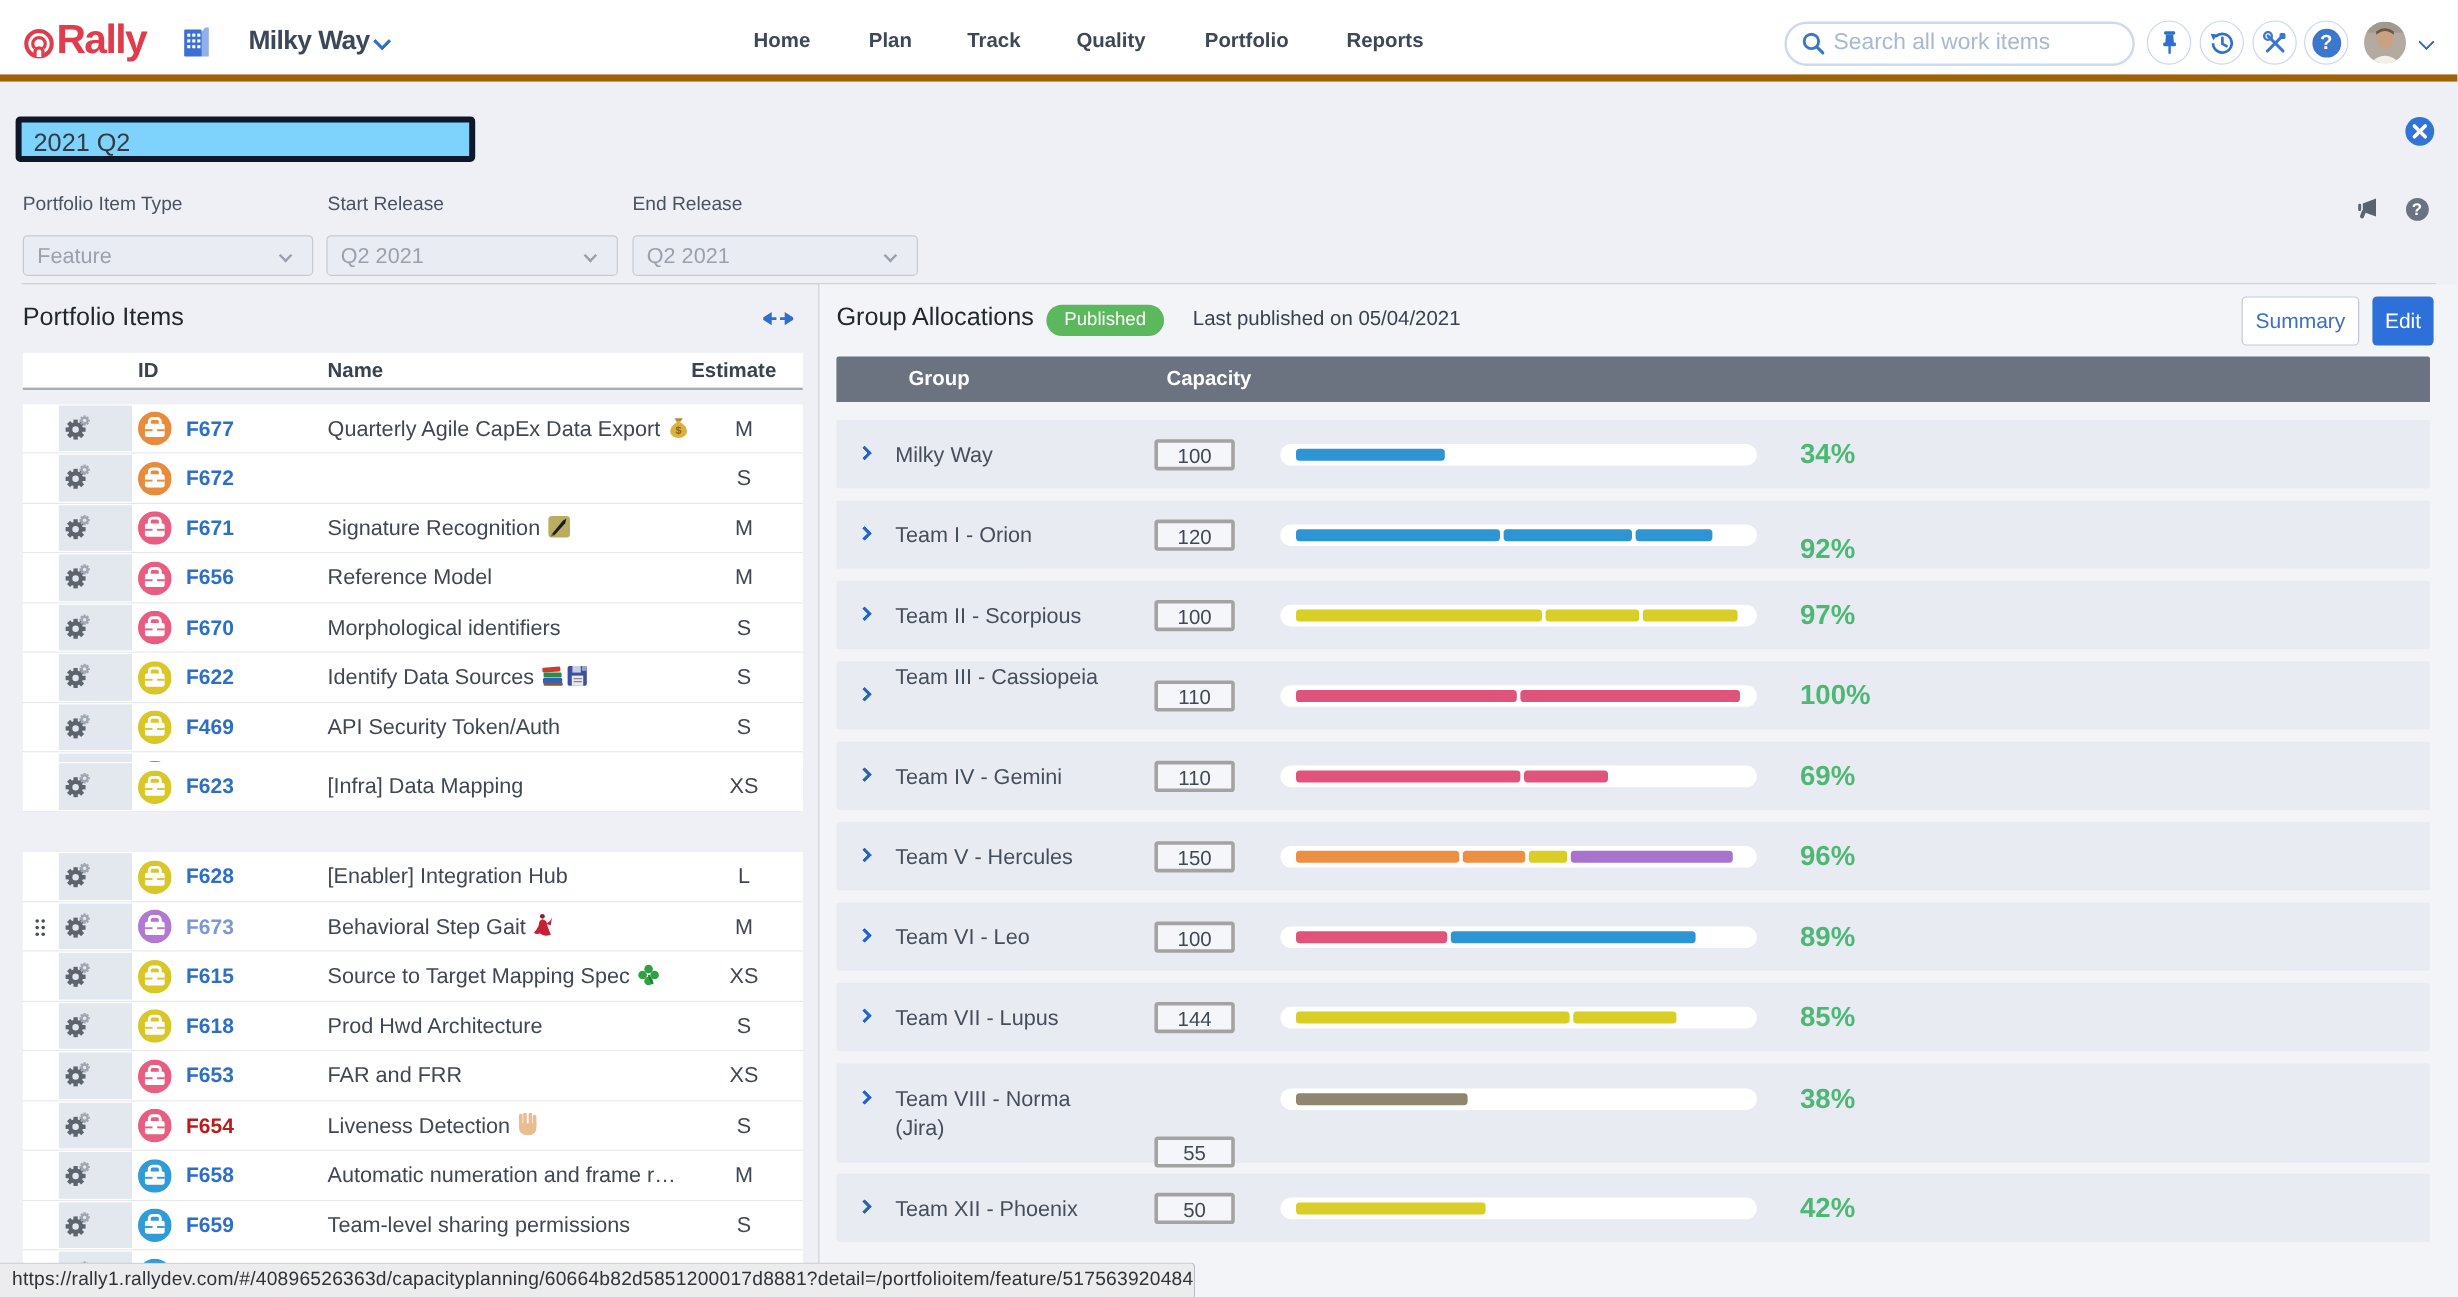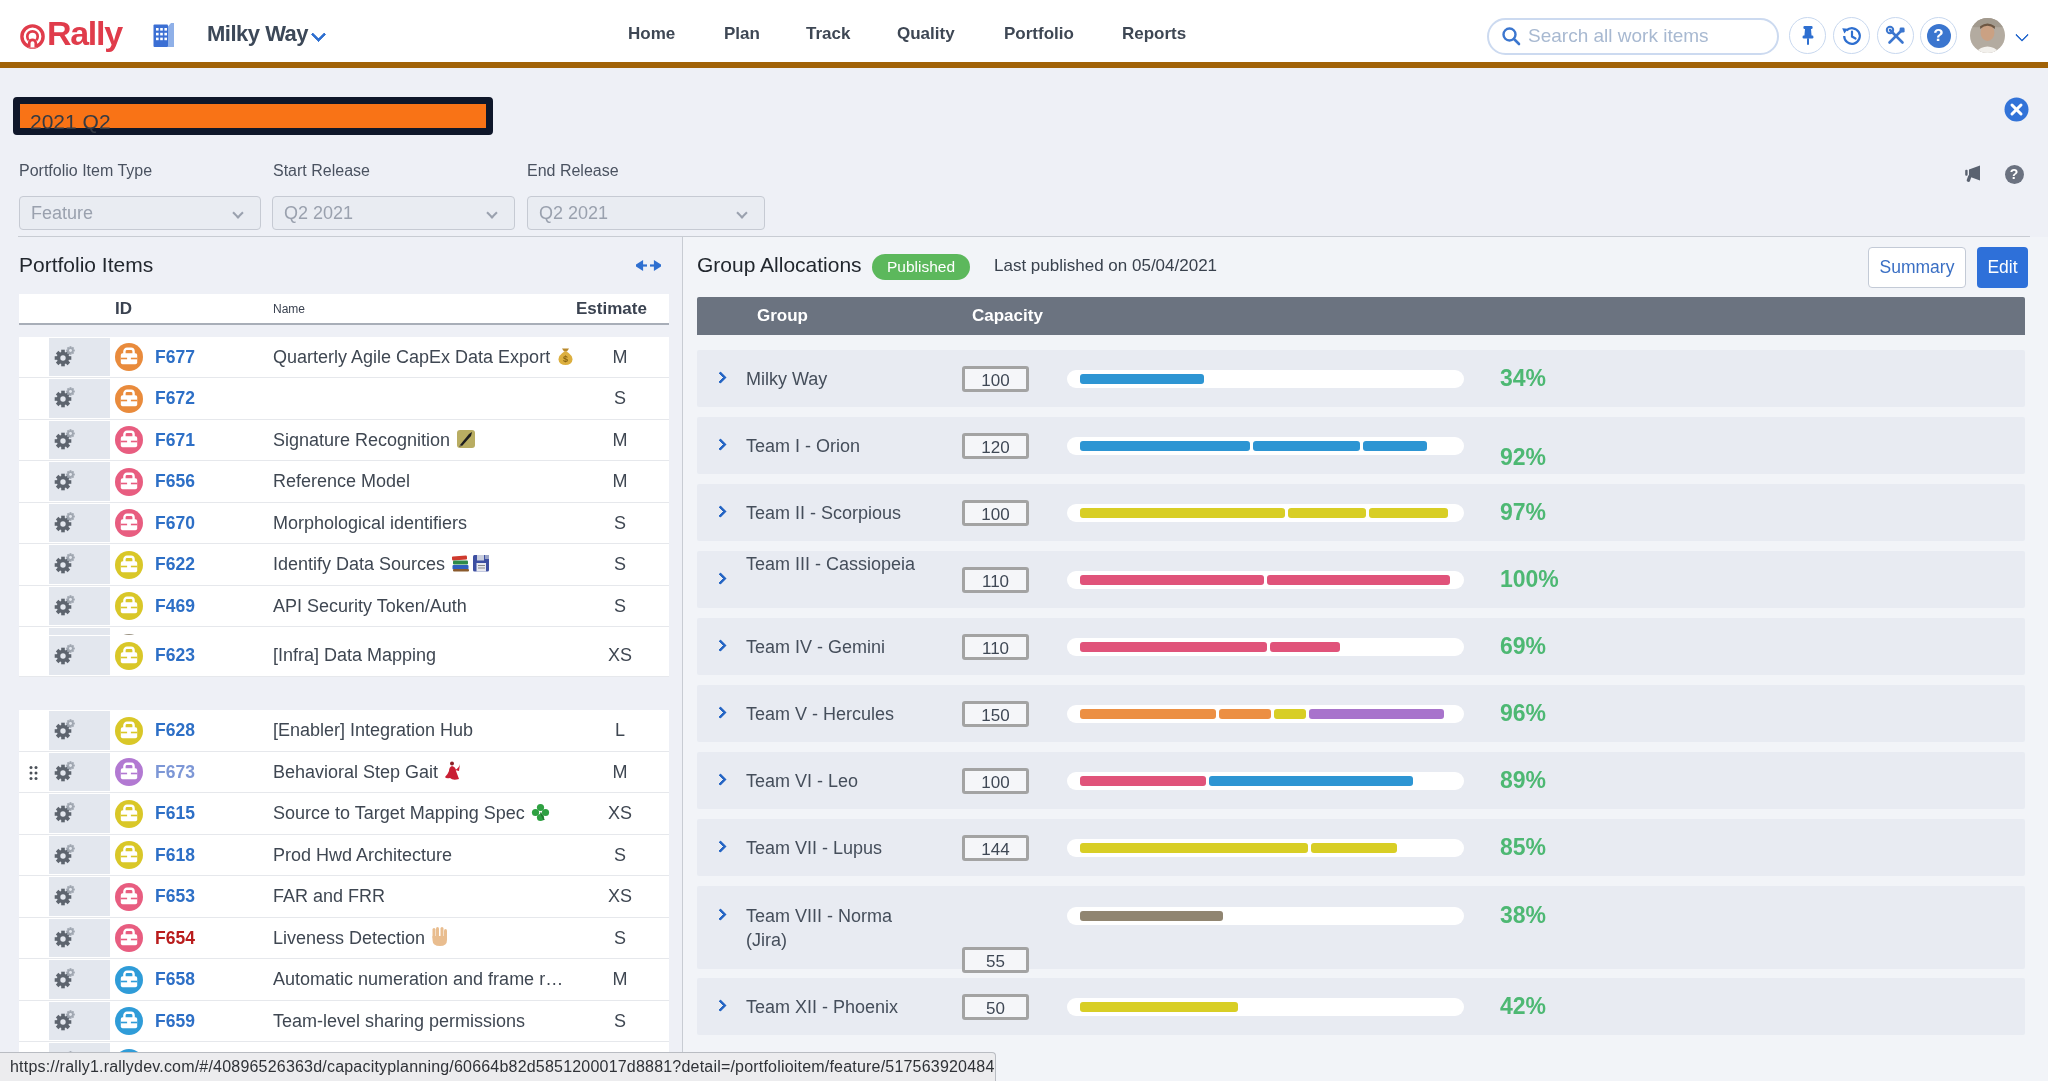--- a/index.html
+++ b/index.html
@@ -130,21 +130,21 @@
 <g clip-path="url(#avc)">
 <rect width="38" height="38" fill="#b3aba0"></rect>
 <rect x="0" y="0" width="38" height="10" fill="#a29a8e"></rect>
 <path d="M5,38 q14,-14 28,0 z" fill="#f2f0ec"></path>
 <ellipse cx="19" cy="16" rx="7.5" ry="9" fill="#caa183"></ellipse>
 <path d="M11,12 q8,-7 16,0 l0,-3 q-8,-6 -16,0 z" fill="#6d5743"></path>
 </g>
     </svg>
 <div class="abs" style="left:2017px;top:30px;width:10px;height:10px;border:solid #2e6fd0;border-width:0 2.6px 2.6px 0;transform:rotate(45deg);border-radius:1px;"></div>
 </div>
-<div class="abs" style="left:13px;top:97px;width:480px;height:38px;background:#f97316;border:7px solid #0f172a;border-radius:4px;font-size:21px;color:#343a43;line-height:36px;padding-left:10px;">2021 Q2</div>
+<div class="abs" style="left:13px;top:97px;width:383px;height:38px;background:#7dd3fc;border:5px solid #0f172a;border-radius:4px;font-size:21px;color:#343a43;line-height:36px;padding-left:10px;">2021 Q2</div>
 <svg class="abs" style="left:2004px;top:97px" width="25" height="25" viewBox="0 0 25 25">
 <circle cx="12.5" cy="12.5" r="12" fill="#3273d8"></circle>
 <g stroke="#fff" stroke-width="3" stroke-linecap="round">
 <line x1="8" y1="8" x2="17" y2="17"></line>
       <line x1="17" y1="8" x2="8" y2="17"></line>
 </g>
   </svg>
 <div class="ddl" style="left:19px;top:162px;">Portfolio Item Type</div>
 <div class="ddl" style="left:273px;top:162px;">Start Release</div>
 <div class="ddl" style="left:527px;top:162px;">End Release</div>
@@ -165,21 +165,21 @@
 <svg class="abs" style="left:636px;top:258px" width="25" height="15" viewBox="0 0 25 15">
 <g stroke="#2e6fd0" stroke-width="2.2" fill="#2e6fd0">
 <line x1="2" y1="7.5" x2="11" y2="7.5"></line>
       <polygon points="0.5,7.5 6,4 6,11"></polygon>
 <line x1="14" y1="7.5" x2="23" y2="7.5"></line>
       <polygon points="24.5,7.5 19,4 19,11"></polygon>
 </g>
   </svg>
 <div class="abs" style="left:19px;top:294px;width:650px;height:31px;background:#fff;border-bottom:2px solid #a8aeb8;"></div>
 <div class="abs" style="left:115px;top:294px;height:31px;line-height:30px;font-size:17px;font-weight:700;color:#3a4250;">ID</div>
-<div class="abs" style="left:273px;top:294px;height:47px;line-height:30px;font-size:12px;font-weight:400;color:#3a4250;">Name</div>
+<div class="abs" style="left:273px;top:294px;height:47px;line-height:30px;font-size:17px;font-weight:700;color:#3a4250;">Name</div>
 <div class="abs" style="left:576px;top:294px;height:31px;line-height:30px;font-size:17px;font-weight:700;color:#3a4250;">Estimate</div>
 <div class="lrow" style="top:336.5px;">
 <div class="gearcell"></div>
 <div class="rsep"></div>
 <svg class="abs" style="left:33px;top:8px" width="25" height="26" viewBox="0 0 25 26">
       <use href="#gear"></use>
     </svg>
 <svg class="abs" style="left:96px;top:6.5px;color:#e98b3c" width="28" height="28" viewBox="0 0 28 28">
       <circle cx="14" cy="14" r="14" fill="#e98b3c"></circle>
       <use href="#case"></use>

